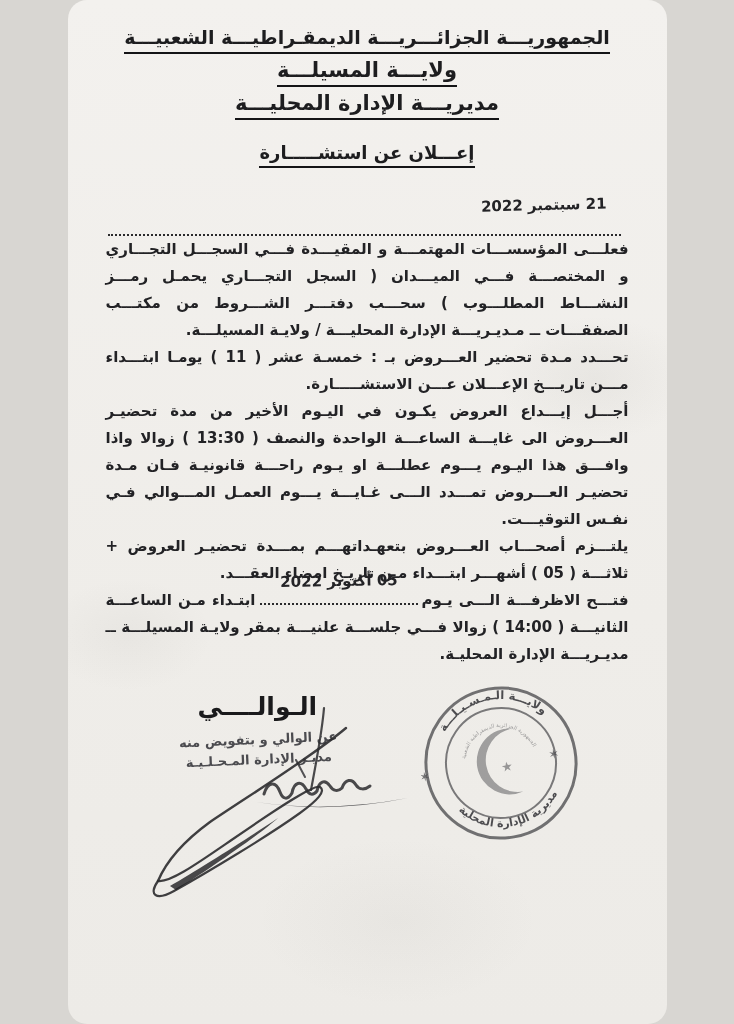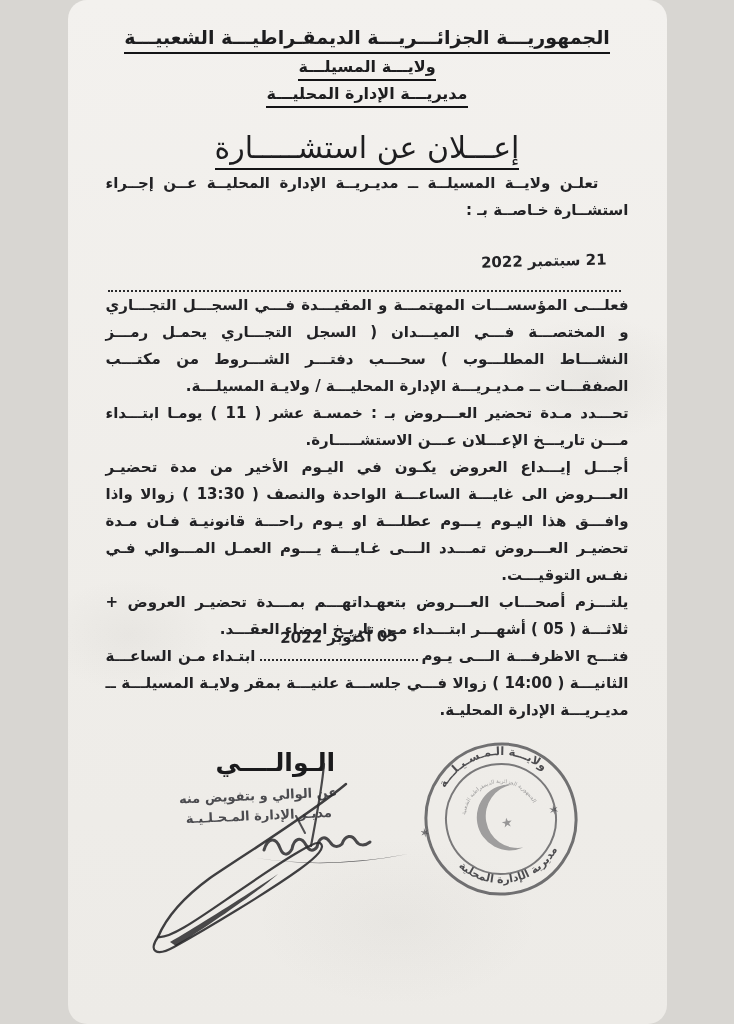--- a/index.html
+++ b/index.html
@@ -22,25 +22,25 @@
   }
   .hdr{ text-align:center; }
   .hdr-line{
     display:inline-block;
     font-weight:700;
     border-bottom:2px solid #141416;
     padding-bottom:2px;
     line-height:1.25;
   }
   .hdr-line.l1{font-size:19px;}
-  .hdr-line.l2,.hdr-line.l3{font-size:16px;margin-top:3px;}
+  .hdr-line.l2,.hdr-line.l3{font-size:21px;margin-top:3px;}
   .title-wrap{text-align:center;margin-top:22px;}
   .doc-title{
     display:inline-block;
-    font-size:30px;font-weight:400;
+    font-size:18px;font-weight:700;
     border-bottom:2.5px solid #141416;
     padding-bottom:3px;
   }
   p.body{
     margin:0;
     font-size:15px;
     font-weight:700;
     line-height:1.8;
     text-align:justify;
     color:#222225;
@@ -97,21 +97,21 @@
     top:-24px;
     transform:translateX(-50%) rotate(-1deg);
   }
   .sig-zone{
     position:relative;
     margin-top:14px;
     height:235px;
   }
   .wali-title{
     position:absolute;
-    right:auto;left:110px;top:10px;
+    right:auto;left:92px;top:10px;
     font-size:25px;font-weight:700;
     letter-spacing:1px;
     color:#1a1a1c;
   }
   .delegation{
     position:absolute;
     left:40px;top:48px;
     width:225px;
     text-align:center;
     transform:rotate(-2.5deg);
@@ -139,21 +139,20 @@
   <div class="hdr">
     <div><span class="hdr-line l1">الجمهوريـــة الجزائـــريـــة الديمقـراطيـــة الشعبيـــة</span></div>
     <div><span class="hdr-line l2">ولايـــة المسيلـــة</span></div>
     <div><span class="hdr-line l3">مديريـــة الإدارة المحليـــة</span></div>
   </div>
 
   <div class="title-wrap">
     <span class="doc-title">إعـــلان عن استشـــــارة</span>
   </div>
 
-  <p class="body intro">تعلـن ولايــة المسيلــة ــ مديـريــة الإدارة المحليــة عــن إجــراء استشــارة خـاصــة بـ :</p>
 
 
   <div class="date-row">
     <span class="leader">
       <span class="stamp announce">21 سبتمبر 2022</span>
     </span>
   </div>
 
   <p class="body p2">فعلـــى المؤسســـات المهتمـــة و المقيـــدة فـــي السجـــل التجـــاري و المختصـــة فـــي الميـــدان ( السجل التجـــاري يحمـل رمـــز النشـــاط المطلـــوب ) سحـــب دفتـــر الشـــروط من مكتـــب الصفقـــات ــ مـديـريـــة الإدارة المحليـــة / ولايـة المسيلـــة.</p>
 

